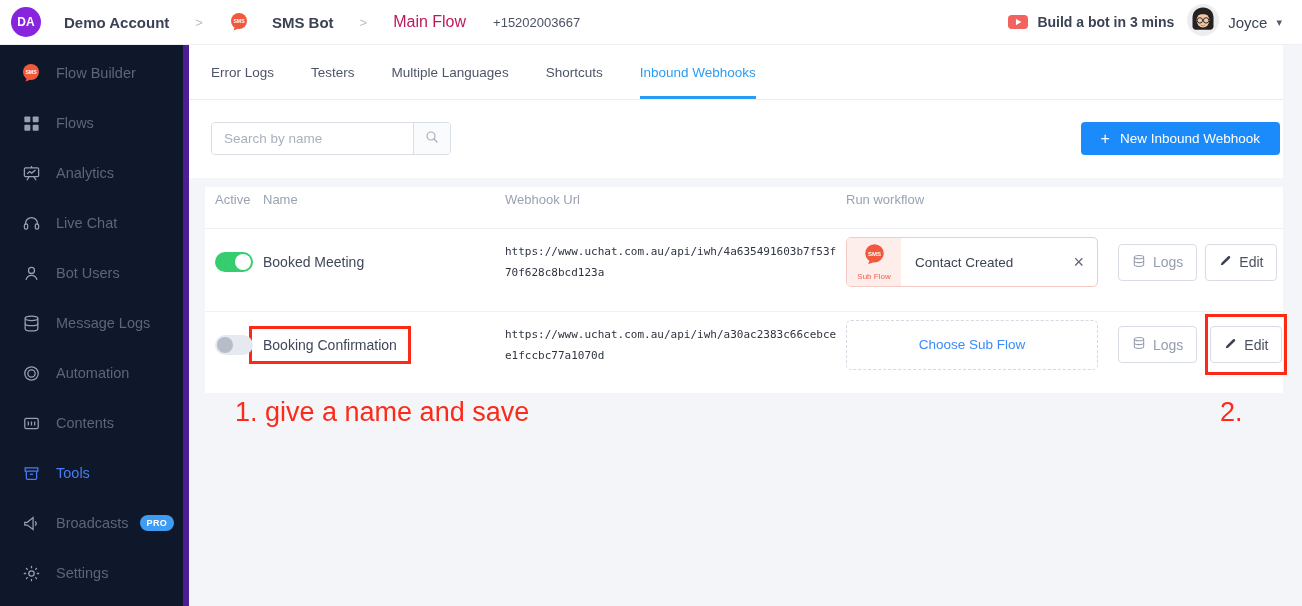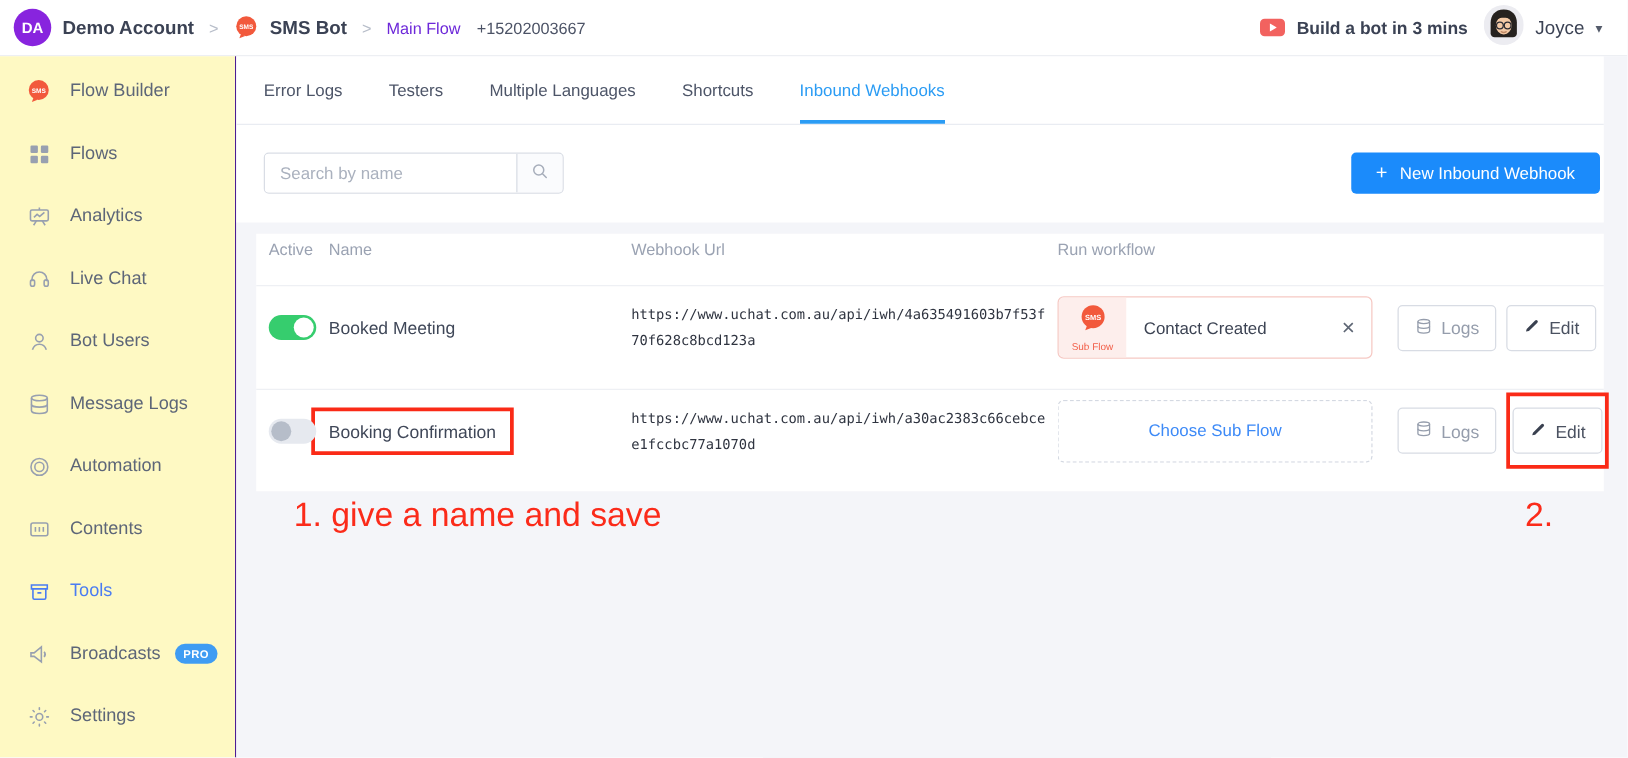--- a/index.html
+++ b/index.html
@@ -7,33 +7,33 @@
   body {
     font-family: "Liberation Sans", sans-serif;
     display:grid;
     grid-template-columns:189px 1113px;
     grid-template-rows:45px 561px;
     background:#fff;
     color:#3b4254;
   }
   
   .header{ grid-column:1/3; display:flex; align-items:center; padding:0 20px 0 11px; border-bottom:1px solid #edeff3; background:#fff; }
-  .hdr-left{ display:flex; align-items:center; gap:9px; }
+  .hdr-left{ display:flex; align-items:center; gap:23px; }
   .avatar-da{ width:30px; height:30px; border-radius:50%; background:#8824de; color:#fff; font-size:12px; font-weight:bold; display:flex; align-items:center; justify-content:center; }
   .crumb-bold{ font-weight:700; font-size:15px; color:#3b4254; cursor:pointer; }
   .crumb-sep{ color:#b7bdc9; font-size:13px; margin:0 3px; }
-  .crumb-reg{ font-size:13px; color:#6d28d9; cursor:pointer; }
+  .crumb-reg{ font-size:16px; color:#be185d; cursor:pointer; }
   .crumb-phone{ font-size:13px; color:#4c5366; margin-left:4px; }
   .hdr-right{ margin-left:auto; display:flex; align-items:center; gap:13px; }
   .yt-link{ display:flex; align-items:center; gap:9px; font-weight:700; font-size:14px; color:#3b4254; cursor:pointer; }
   .user-menu{ display:flex; align-items:center; gap:9px; cursor:pointer; }
   .user-name{ font-size:15px; color:#3b4254; }
   .caret{ font-size:11px; color:#555c6b; }
   
-  .sidebar{ background:#fef9c3; border-right:1px solid #4c1d95; padding-top:3px; }
+  .sidebar{ background:#0f172a; border-right:6px solid #4c1d95; padding-top:3px; }
   .side-item{ height:50px; display:flex; align-items:center; padding-left:21px; gap:15px; font-size:14.5px; color:#5d6678; cursor:pointer; }
   .side-item .lbl{ white-space:nowrap; }
   .side-item.active{ color:#4a7cf2; }
   .side-icon{ width:20px; height:20px; flex-shrink:0; display:flex; align-items:center; justify-content:center; }
   .pro-badge{ background:#3f9cf3; color:#fff; font-size:9px; font-weight:700; padding:3px 7px; border-radius:9px; margin-left:-4px; letter-spacing:.4px; }
   
   .main{ background:#f4f5f9; position:relative; overflow:hidden; }
   .top-white{ background:#fff; margin-right:19px; }
   .tabs{ display:flex; gap:37px; padding-left:22px; height:55px; align-items:stretch; border-bottom:1px solid #e9ecf2; }
   .tab{ font-size:13.5px; color:#4d5568; display:flex; align-items:center; border-bottom:3px solid transparent; padding-top:3px; cursor:pointer; }

